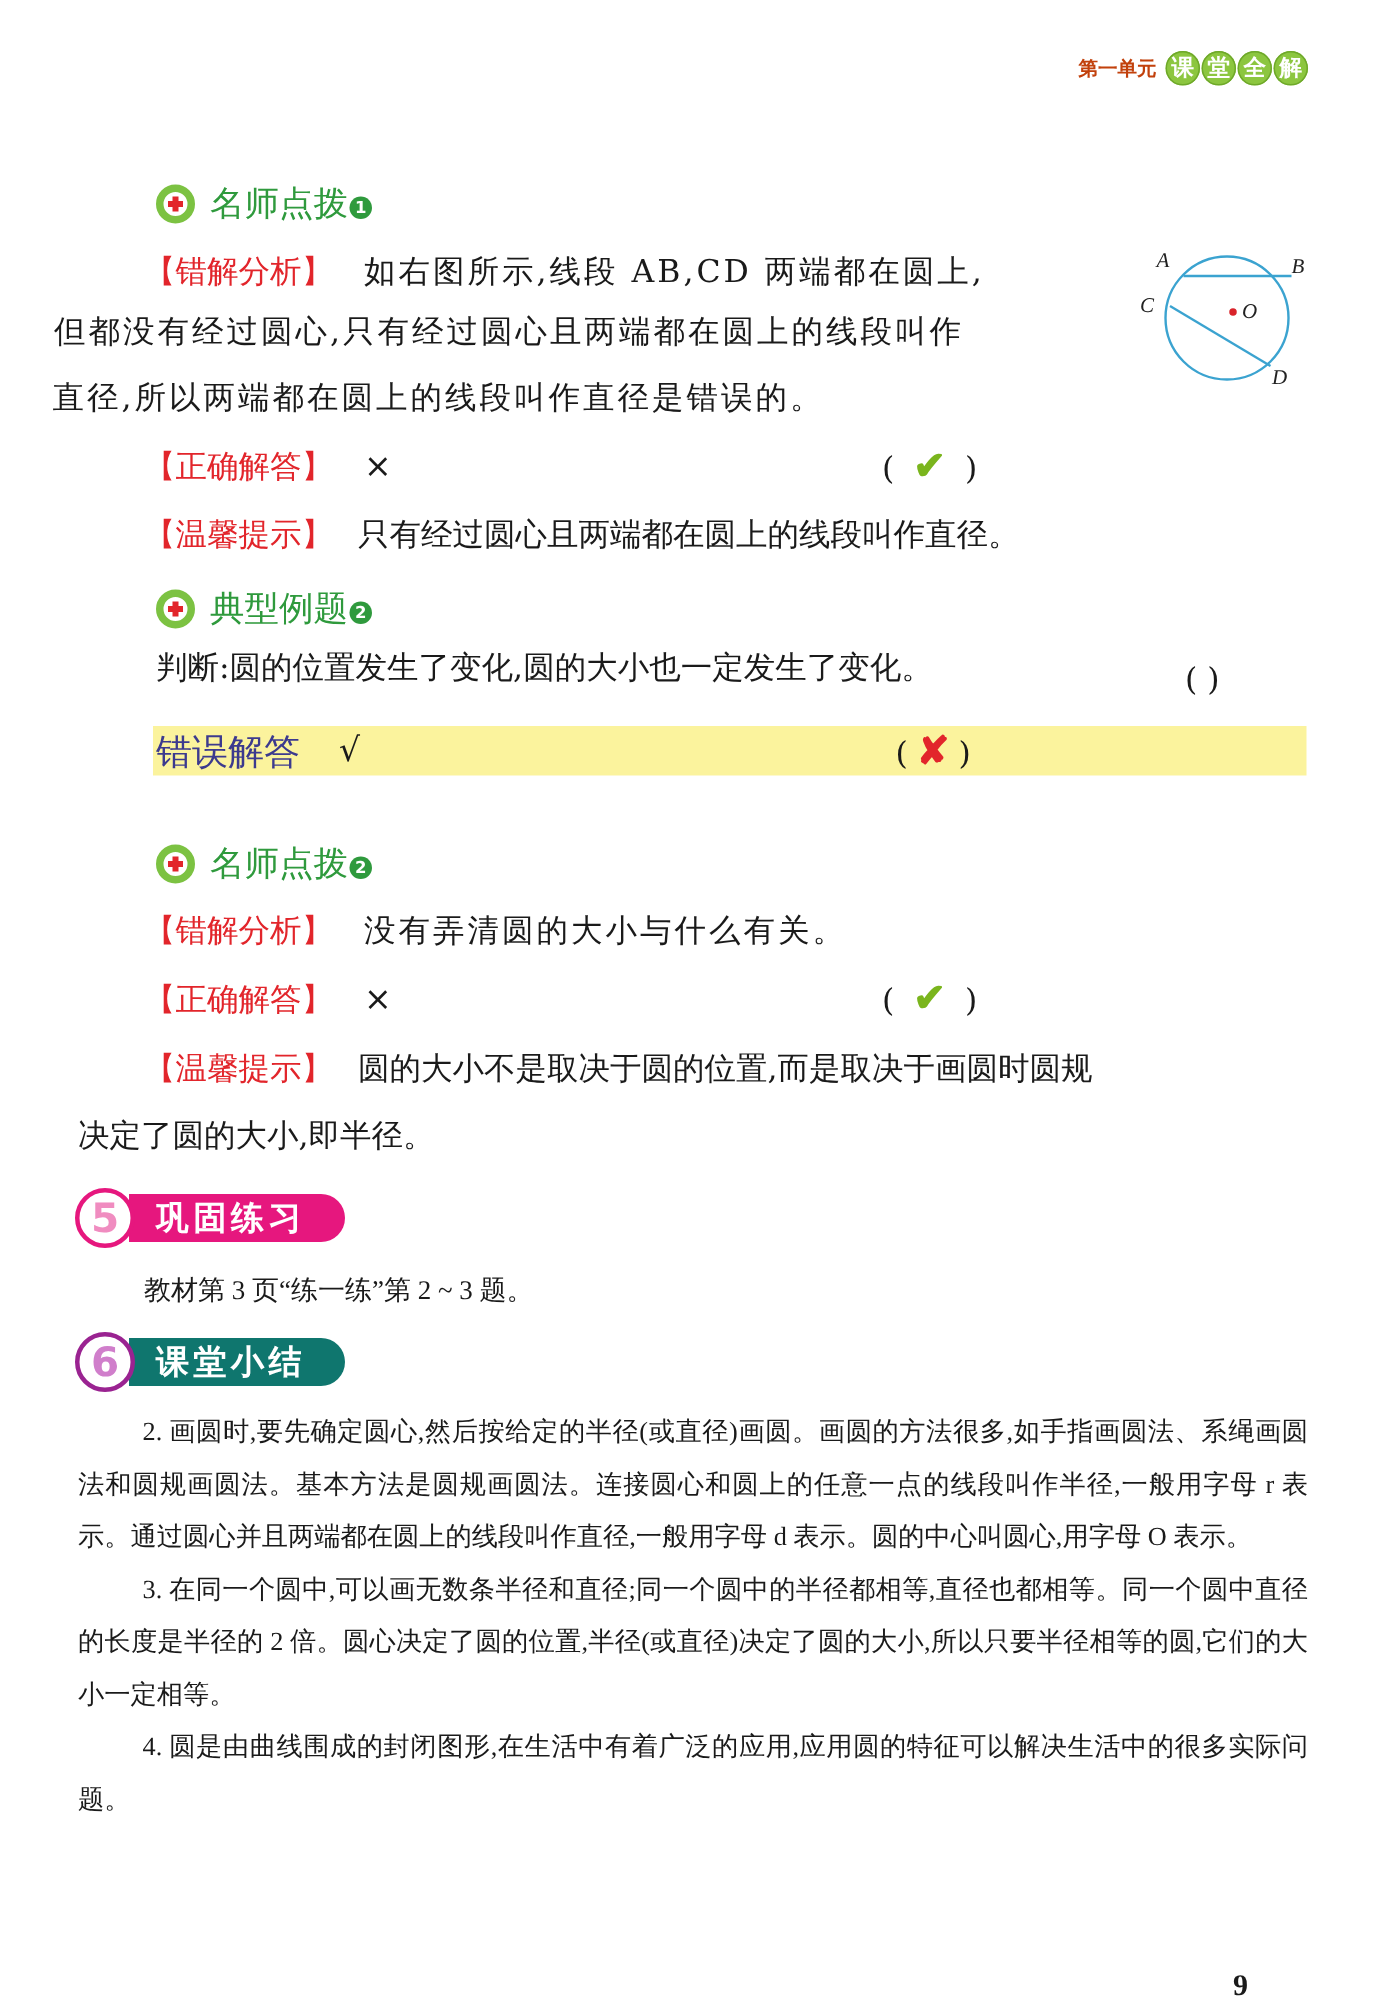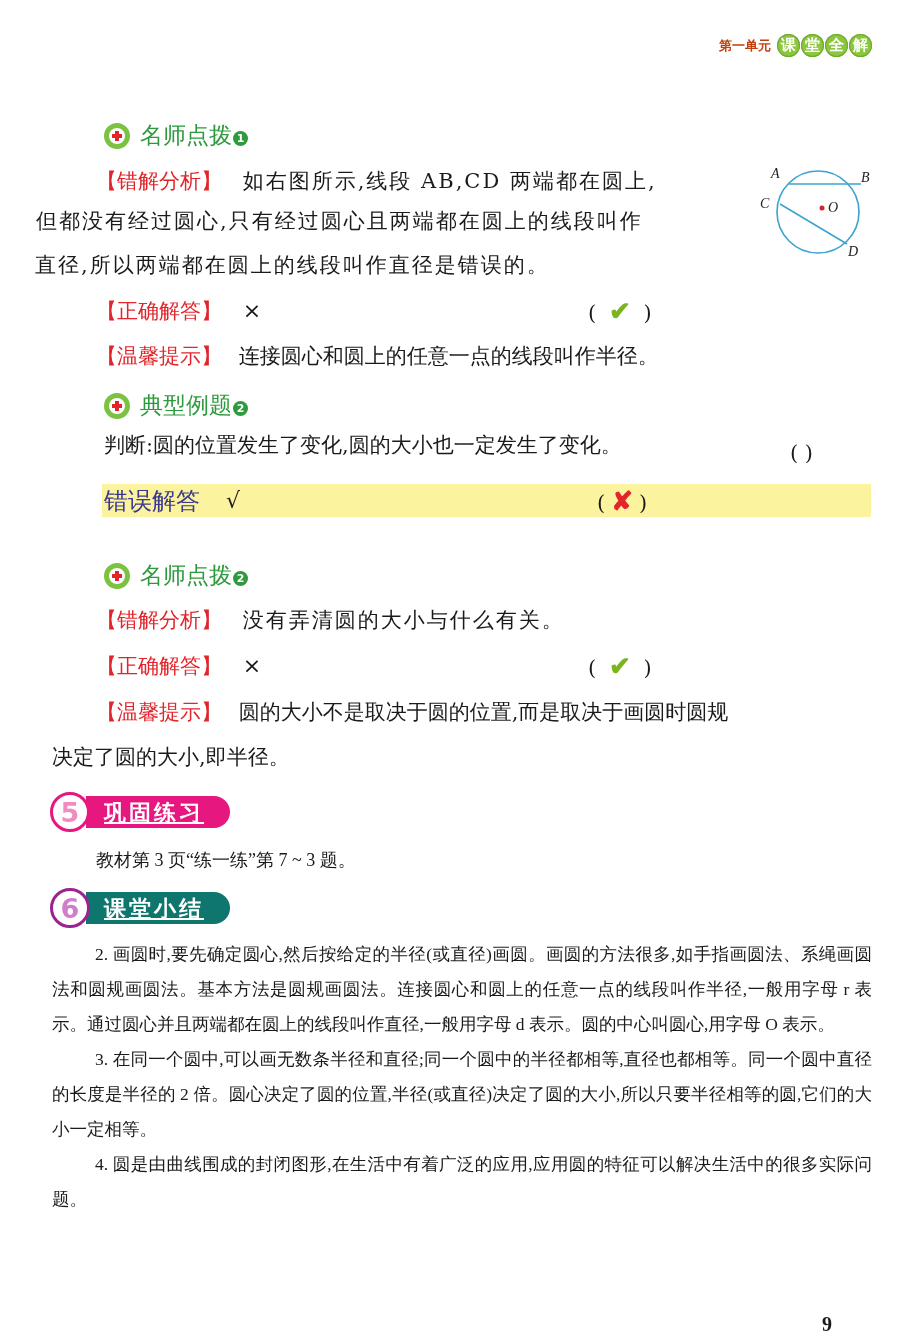--- a/index.html
+++ b/index.html
@@ -39,21 +39,21 @@
   .hl-label { font-family: "DejaVu Sans", sans-serif; font-size: 24px; color: #3c3a8e; }
   
   .banner { display: flex; align-items: center; }
   .bcircle {
     width: 40px; height: 40px; border-radius: 50%; border: 3px solid; box-sizing: border-box; background: #fff;
     display: flex; align-items: center; justify-content: center; font-family: "DejaVu Sans", sans-serif;
     font-weight: bold; font-size: 27px; position: relative; z-index: 2;
   }
   .bbar {
     height: 32px; margin-left: -4px; padding: 0 26px 0 18px; border-radius: 0 18px 18px 0;
-    color: #fff; font-family: "DejaVu Serif", serif; font-weight: bold; font-size: 22px; line-height: 32px; letter-spacing: 3px; text-decoration: underline;
+    color: #fff; font-family: "DejaVu Serif", serif; font-weight: bold; font-size: 22px; line-height: 32px; letter-spacing: 3px;
   }
   .small { font-size: 17.5px; line-height: 35px; font-family: "Liberation Serif", "DejaVu Serif", serif; }
   .indent { text-indent: 43px; }
   .pgnum { right: 92px; top: 1313px; font-weight: bold; font-size: 20px; font-family: "Liberation Serif", serif; }
 </style>
 </head>
 <body>
 
 <div class="abs hdr">
   <span class="hdr-unit">第一单元</span>
@@ -99,21 +99,21 @@
   <span class="mark" style="margin-left:14px;">×</span>
 </div>
 <div class="abs line" style="left:588px; top:288px;">
   <span class="paren">(</span>
   <span class="check" style="margin:0 6px;">✔</span>
   <span class="paren">)</span>
 </div>
 
 <div class="abs line" style="left:96px; top:333px;">
   <span class="red">【温馨提示】</span>
-  <span style="margin-left:10px;">连接圆心和圆上的任意一点的线段叫作半径。</span>
+  <span style="margin-left:10px;">只有经过圆心且两端都在圆上的线段叫作直径。</span>
 </div>
 
 <div class="abs gtitle" style="left:104px; top:390px;">
   <span class="gicon">
       <span class="ring"></span>
       <span class="plus-h"></span>
       <span class="plus-v"></span>
     </span>
   <span>典型例题</span>
   <span class="gnum">2</span>
@@ -158,21 +158,21 @@
 <div class="abs line" style="left:96px; top:689px;">
   <span class="red">【温馨提示】</span>
   <span style="margin-left:10px;">圆的大小不是取决于圆的位置,而是取决于画圆时圆规</span>
 </div>
 <div class="abs line" style="left:52px; top:734px;">决定了圆的大小,即半径。</div>
 
 <div class="abs banner" style="left:50px; top:792px;">
   <span class="bcircle" style="border-color:#e6177e; color:#f08cc0;">5</span>
   <span class="bbar" style="background:#e6177e;">巩固练习</span>
 </div>
-<div class="abs small" style="left:96px; top:843px; font-size:18px;">教材第 3 页“练一练”第 7 ~ 3 题。</div>
+<div class="abs small" style="left:96px; top:843px; font-size:18px;">教材第 3 页“练一练”第 2 ~ 3 题。</div>
 
 <div class="abs banner" style="left:50px; top:888px;">
   <span class="bcircle" style="border-color:#9a2391; color:#d07ecb;">6</span>
   <span class="bbar" style="background:#0f766e;">课堂小结</span>
 </div>
 
 <div class="abs" style="left:52px; top:937px; width:820px;">
   <div class="small indent" style="text-align:justify;">2. 画圆时,要先确定圆心,然后按给定的半径(或直径)画圆。画圆的方法很多,如手指画圆法、系绳画圆法和圆规画圆法。基本方法是圆规画圆法。连接圆心和圆上的任意一点的线段叫作半径,一般用字母 r 表示。通过圆心并且两端都在圆上的线段叫作直径,一般用字母 d 表示。圆的中心叫圆心,用字母 O 表示。</div>
   <div class="small indent" style="text-align:justify;">3. 在同一个圆中,可以画无数条半径和直径;同一个圆中的半径都相等,直径也都相等。同一个圆中直径的长度是半径的 2 倍。圆心决定了圆的位置,半径(或直径)决定了圆的大小,所以只要半径相等的圆,它们的大小一定相等。</div>
   <div class="small indent" style="text-align:justify;">4. 圆是由曲线围成的封闭图形,在生活中有着广泛的应用,应用圆的特征可以解决生活中的很多实际问题。</div>

